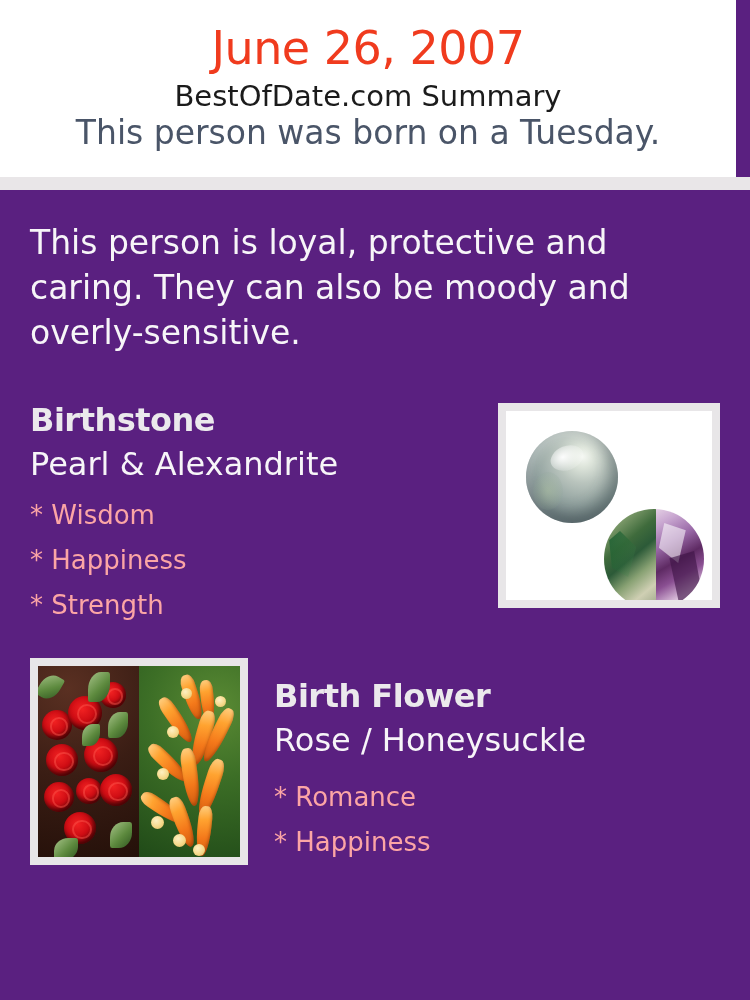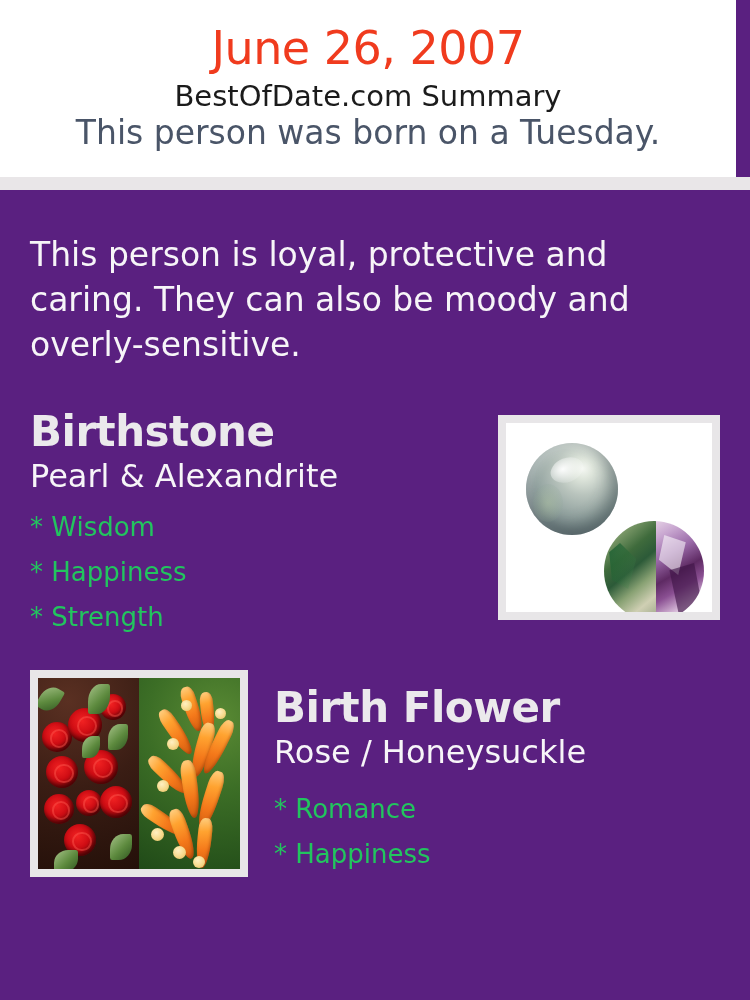--- a/index.html
+++ b/index.html
@@ -79,60 +79,60 @@
     font-weight: bold;
     line-height: 58px;
     letter-spacing: -0.5px;
   }
 
   .sign-desc {
     color: #f7f5f8;
     font-size: 33px;
     font-weight: normal;
     line-height: 45px;
-    margin-top: 20px;
+    margin-top: 8px;
     max-width: 620px;
   }
 
   
   .stone-row {
     display: flex;
     align-items: flex-start;
     margin-top: 40px;
     padding: 0 30px;
   }
 
   .stone-text {
     flex: 1 1 auto;
     padding-top: 0px;
   }
 
   .section-heading {
     color: #ebe9ec;
-    font-size: 42px;
+    font-size: 32px;
     font-weight: bold;
     line-height: 50px;
     letter-spacing: -0.5px;
   }
 
   .section-sub {
     color: #f7f5f8;
     font-size: 32px;
     font-weight: normal;
     line-height: 42px;
     margin-top: -2px;
   }
 
   .trait-list {
     list-style: none;
     margin-top: 8px;
   }
 
   .trait-item {
-    color: #22c55e;
+    color: #fca5a5;
     font-size: 26px;
     font-weight: normal;
     line-height: 45px;
   }
 
   
   .img-frame {
     background: #e8e6e8;
     padding: 8px;
     flex: 0 0 auto;

